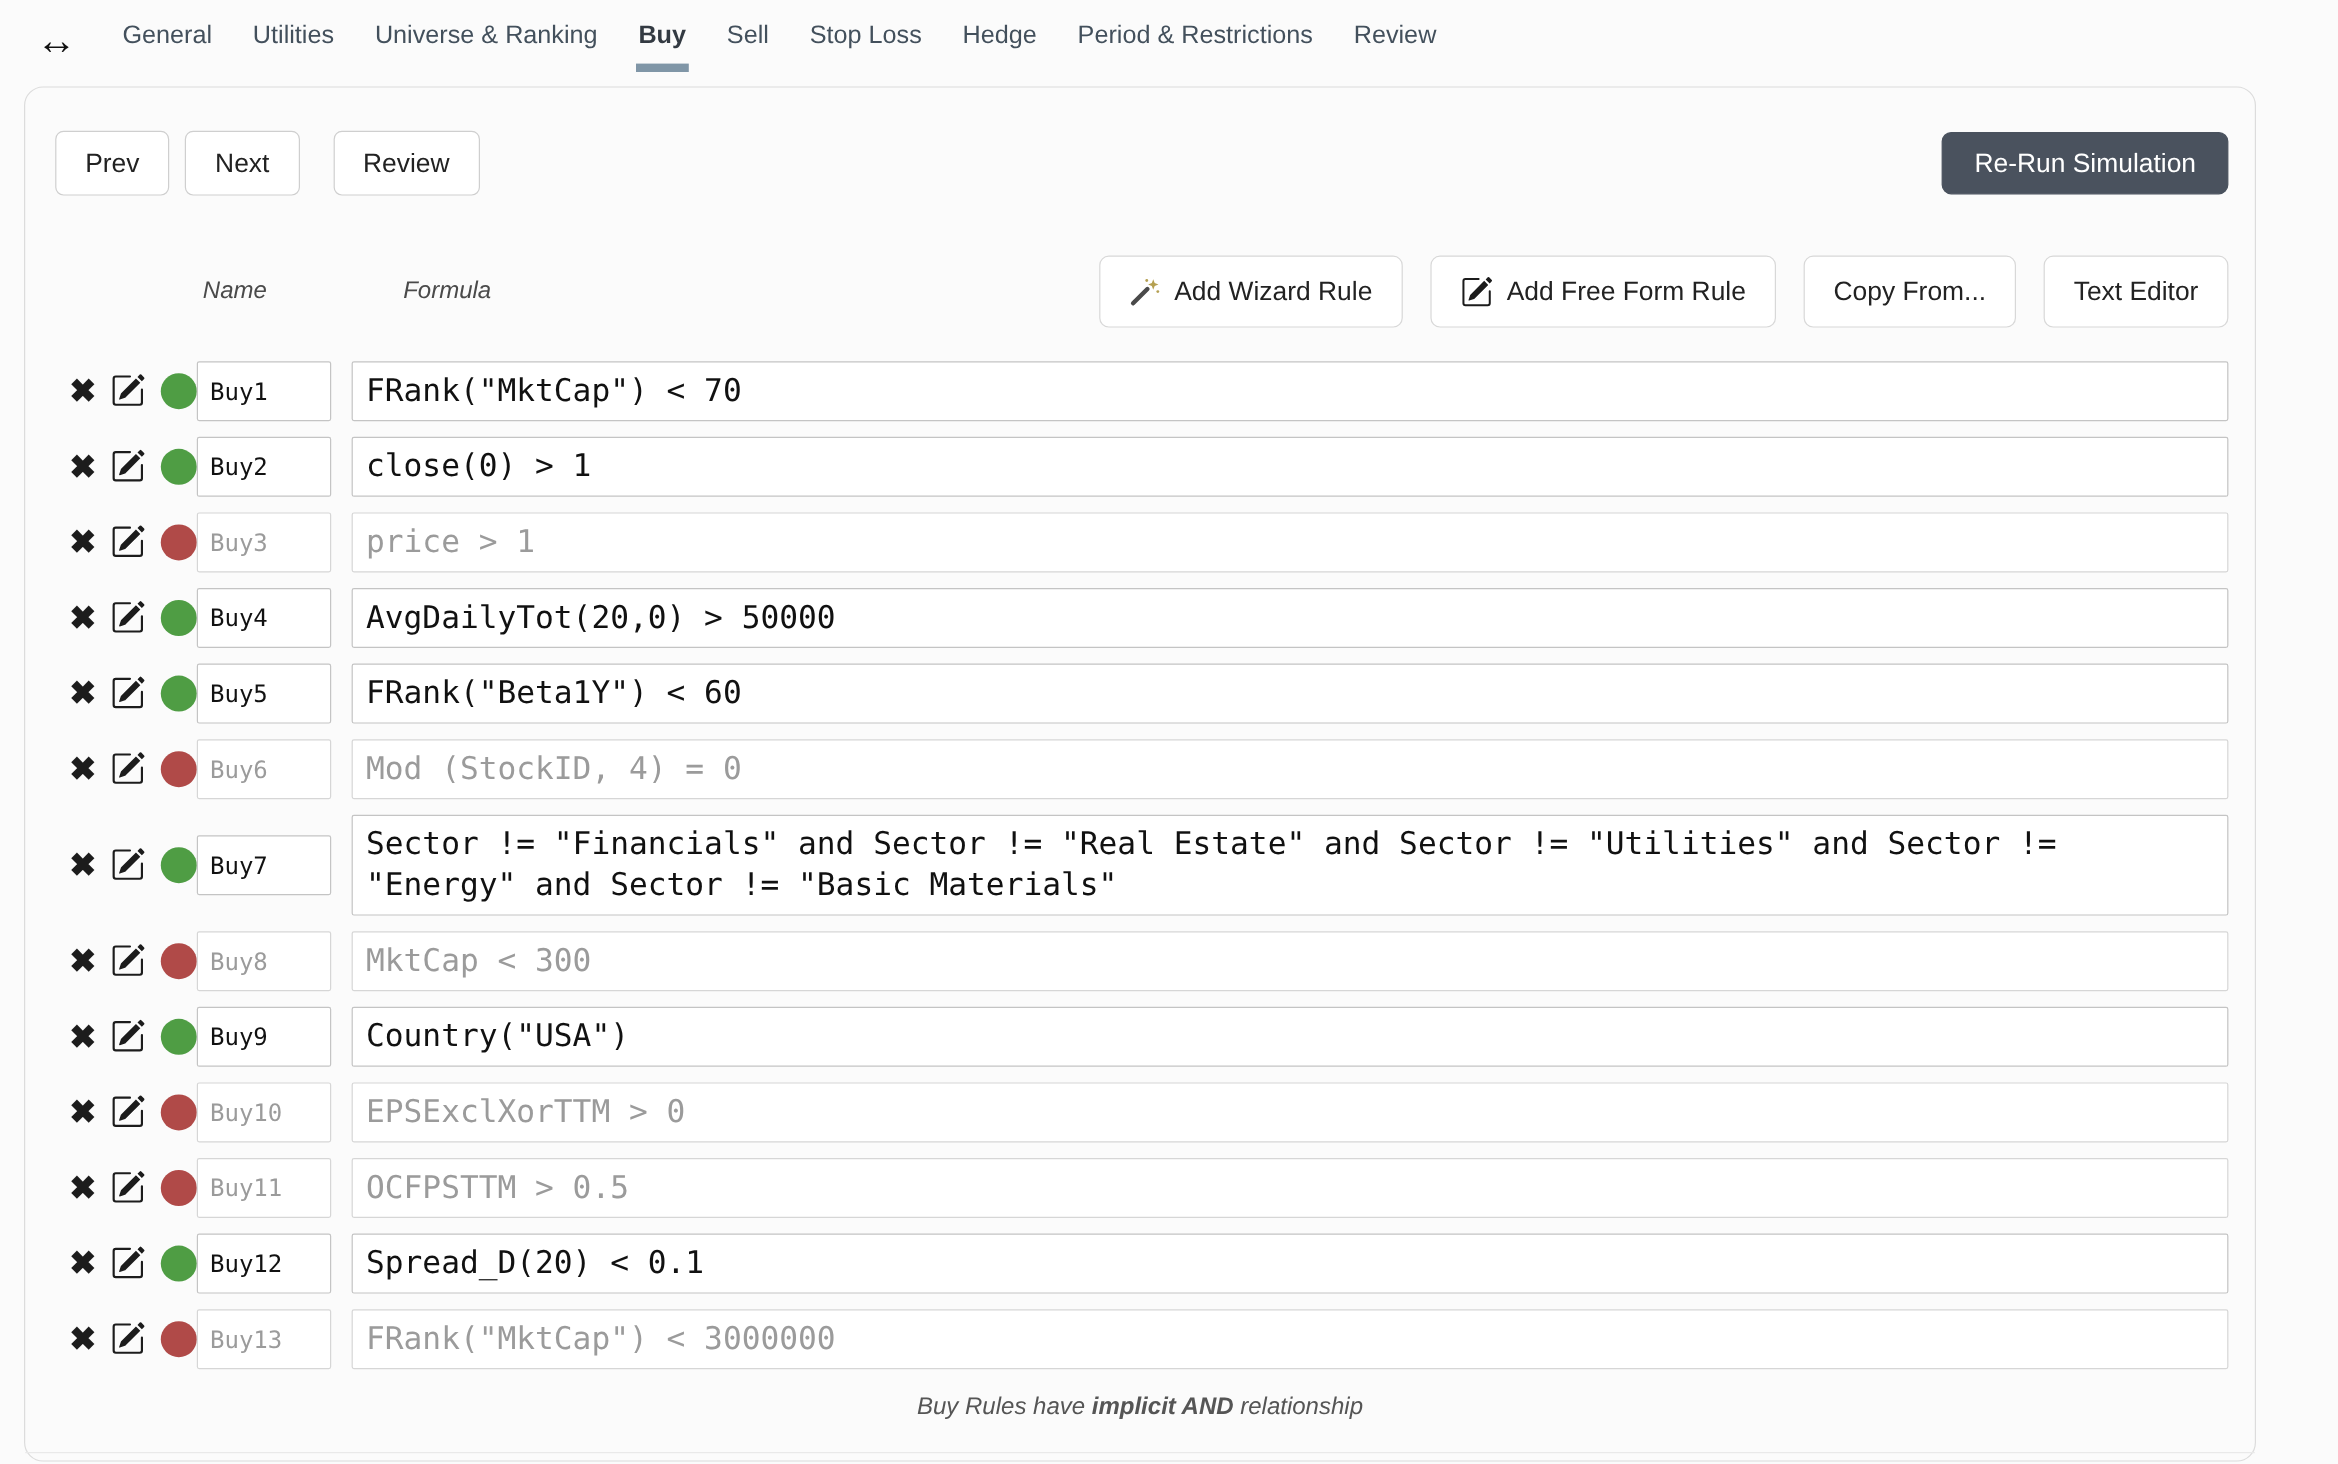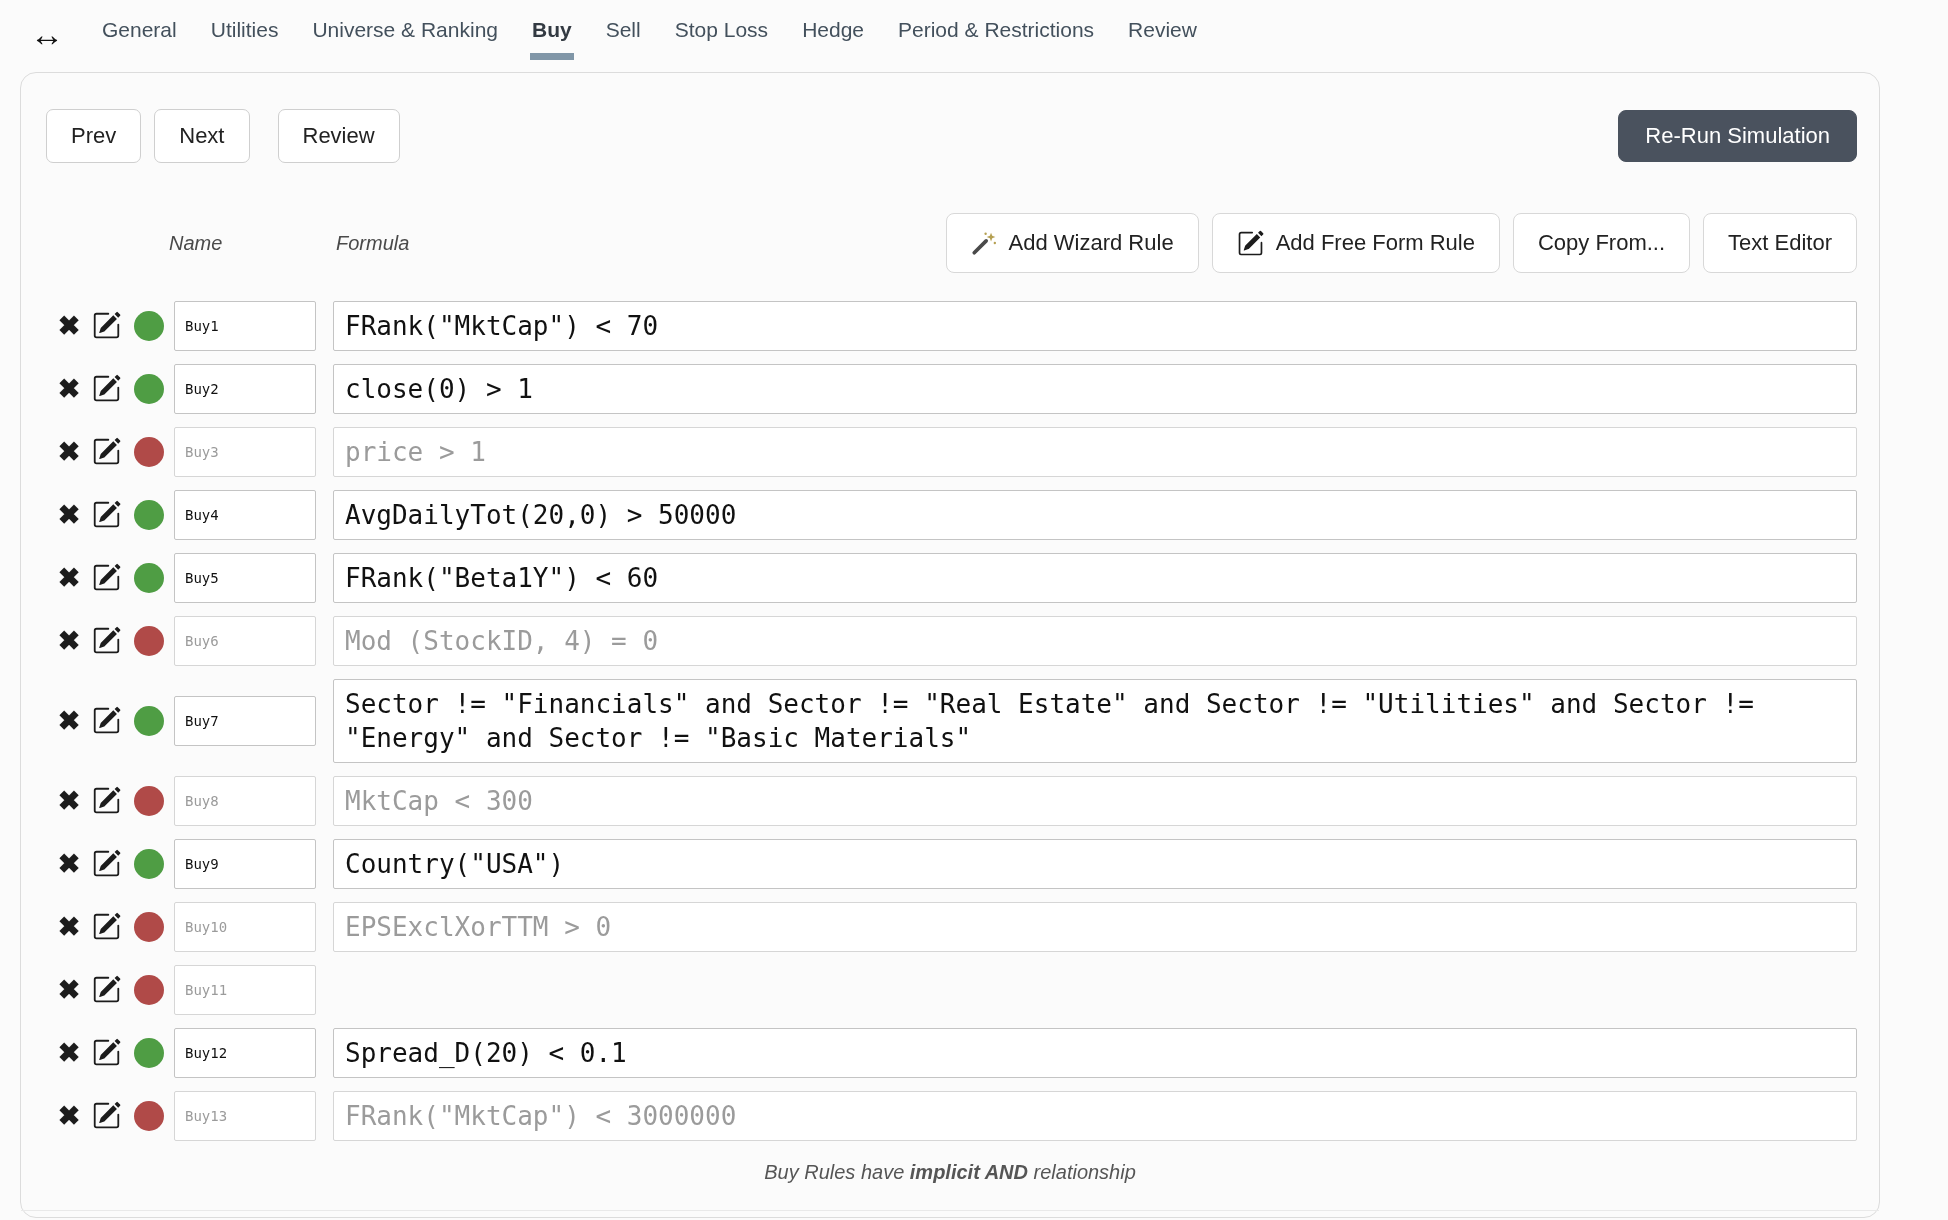--- a/index.html
+++ b/index.html
@@ -27,34 +27,34 @@
   .btn.review { margin-left:28px; }
   .spacer { flex:1; }
   .rerun { background:var(--rerun-bg,#4a525e); color:#fff; border:1px solid var(--rerun-bg,#4a525e);
     border-radius:8px; height:52px; padding:0 26px; font-size:22px; display:inline-flex; align-items:center; cursor:pointer; }
 
   
   .header-row { position:absolute; top:140px; left:0; right:22px; height:60px; }
   .col-label { position:absolute; top:50%; transform:translateY(-50%); font-style:italic; font-size:20px; color:#4a4a4a; }
   .col-label.name { left:148px; }
   .col-label.formula { left:315px; }
-  .action-btns { position:absolute; right:0; top:0; height:60px; display:flex; gap:0; }
+  .action-btns { position:absolute; right:0; top:0; height:60px; display:flex; gap:10px; }
   .action-btns .btn { height:60px; border-radius:8px; border-color:#d8d8d8; }
   .btn .ico { margin-right:12px; display:inline-flex; align-items:center; }
 
   
   .rules { position:absolute; top:228px; left:0; right:0; }
   .rule-row { display:flex; align-items:center; margin:0 22px 13px 33px; }
   .x-icon { font-size:27px; font-weight:bold; color:#1c1c1c; width:30px; text-align:center; cursor:pointer; line-height:1; }
   .edit-icon { margin-left:8px; width:30px; height:30px; color:#1c1c1c; cursor:pointer; display:inline-flex; }
   .edit-icon svg { width:29px; height:29px; fill:currentColor; }
   .dot { margin-left:12px; width:30px; height:30px; border-radius:50%; background:var(--green,#4f9d44); cursor:pointer; flex:none; }
   .rule-row.disabled .dot { background:var(--red,#b04a48); }
-  .name-input { margin-left:10px; width:142px; height:50px; border:1px solid #c4c4c4; border-radius:2px;
-    background:#fff; font-family:"DejaVu Sans Mono", monospace; font-size:14px; color:#111; padding:0 10px; flex:none; }
+  .name-input { width:112px; height:50px; border:1px solid #c4c4c4; border-radius:2px;
+    background:#fff; font-family:"DejaVu Sans Mono", monospace; font-size:20px; color:#111; padding:0 10px; flex:none; }
   .formula-input { margin-left:17px; flex:1; min-height:50px; border:1px solid #c4c4c4; border-radius:2px;
     background:#fff; font-family:"DejaVu Sans Mono", monospace; font-size:26px; color:#111;
     padding:7px 11px; line-height:34px; word-wrap:break-word; cursor:text; }
   .rule-row.disabled .name-input, .rule-row.disabled .formula-input { color:#9b9b9b; border-color:#d6d6d6; }
 
   
   .footer-note { text-align:center; font-style:italic; font-size:20px; color:#555; margin-top:20px; }
   .footer-note b { font-weight:bold; }
   .divider { border-top:1px solid #e9e9e9; margin-top:26px; }
 
@@ -242,20 +242,21 @@
         <div class="rule-row disabled">
     <span class="x-icon">✖</span>
     <span class="edit-icon">
       <svg viewBox="0 0 16 16">
         <path d="M15.502 1.94a.5.5 0 0 1 0 .706L14.459 3.69l-2-2L13.502.646a.5.5 0 0 1 .707 0l1.293 1.293zm-1.75 2.456-2-2L4.939 9.21a.5.5 0 0 0-.121.196l-.805 2.414a.25.25 0 0 0 .316.316l2.414-.805a.5.5 0 0 0 .196-.12l6.813-6.814z"></path>
         <path d="M1 13.5A1.5 1.5 0 0 0 2.5 15h11a1.5 1.5 0 0 0 1.5-1.5v-6a.5.5 0 0 0-1 0v6a.5.5 0 0 1-.5.5h-11a.5.5 0 0 1-.5-.5v-11a.5.5 0 0 1 .5-.5H9a.5.5 0 0 0 0-1H2.5A1.5 1.5 0 0 0 1 2.5v11z"></path>
       </svg>
     </span>
     <span class="dot"></span>
     <input class="name-input" value="Buy11" style="">
+    <div class="formula-input">OCFPSTTM &gt; 0.5</div>
   </div>
         <div class="rule-row">
     <span class="x-icon">✖</span>
     <span class="edit-icon">
       <svg viewBox="0 0 16 16">
         <path d="M15.502 1.94a.5.5 0 0 1 0 .706L14.459 3.69l-2-2L13.502.646a.5.5 0 0 1 .707 0l1.293 1.293zm-1.75 2.456-2-2L4.939 9.21a.5.5 0 0 0-.121.196l-.805 2.414a.25.25 0 0 0 .316.316l2.414-.805a.5.5 0 0 0 .196-.12l6.813-6.814z"></path>
         <path d="M1 13.5A1.5 1.5 0 0 0 2.5 15h11a1.5 1.5 0 0 0 1.5-1.5v-6a.5.5 0 0 0-1 0v6a.5.5 0 0 1-.5.5h-11a.5.5 0 0 1-.5-.5v-11a.5.5 0 0 1 .5-.5H9a.5.5 0 0 0 0-1H2.5A1.5 1.5 0 0 0 1 2.5v11z"></path>
       </svg>
     </span>
     <span class="dot"></span>

